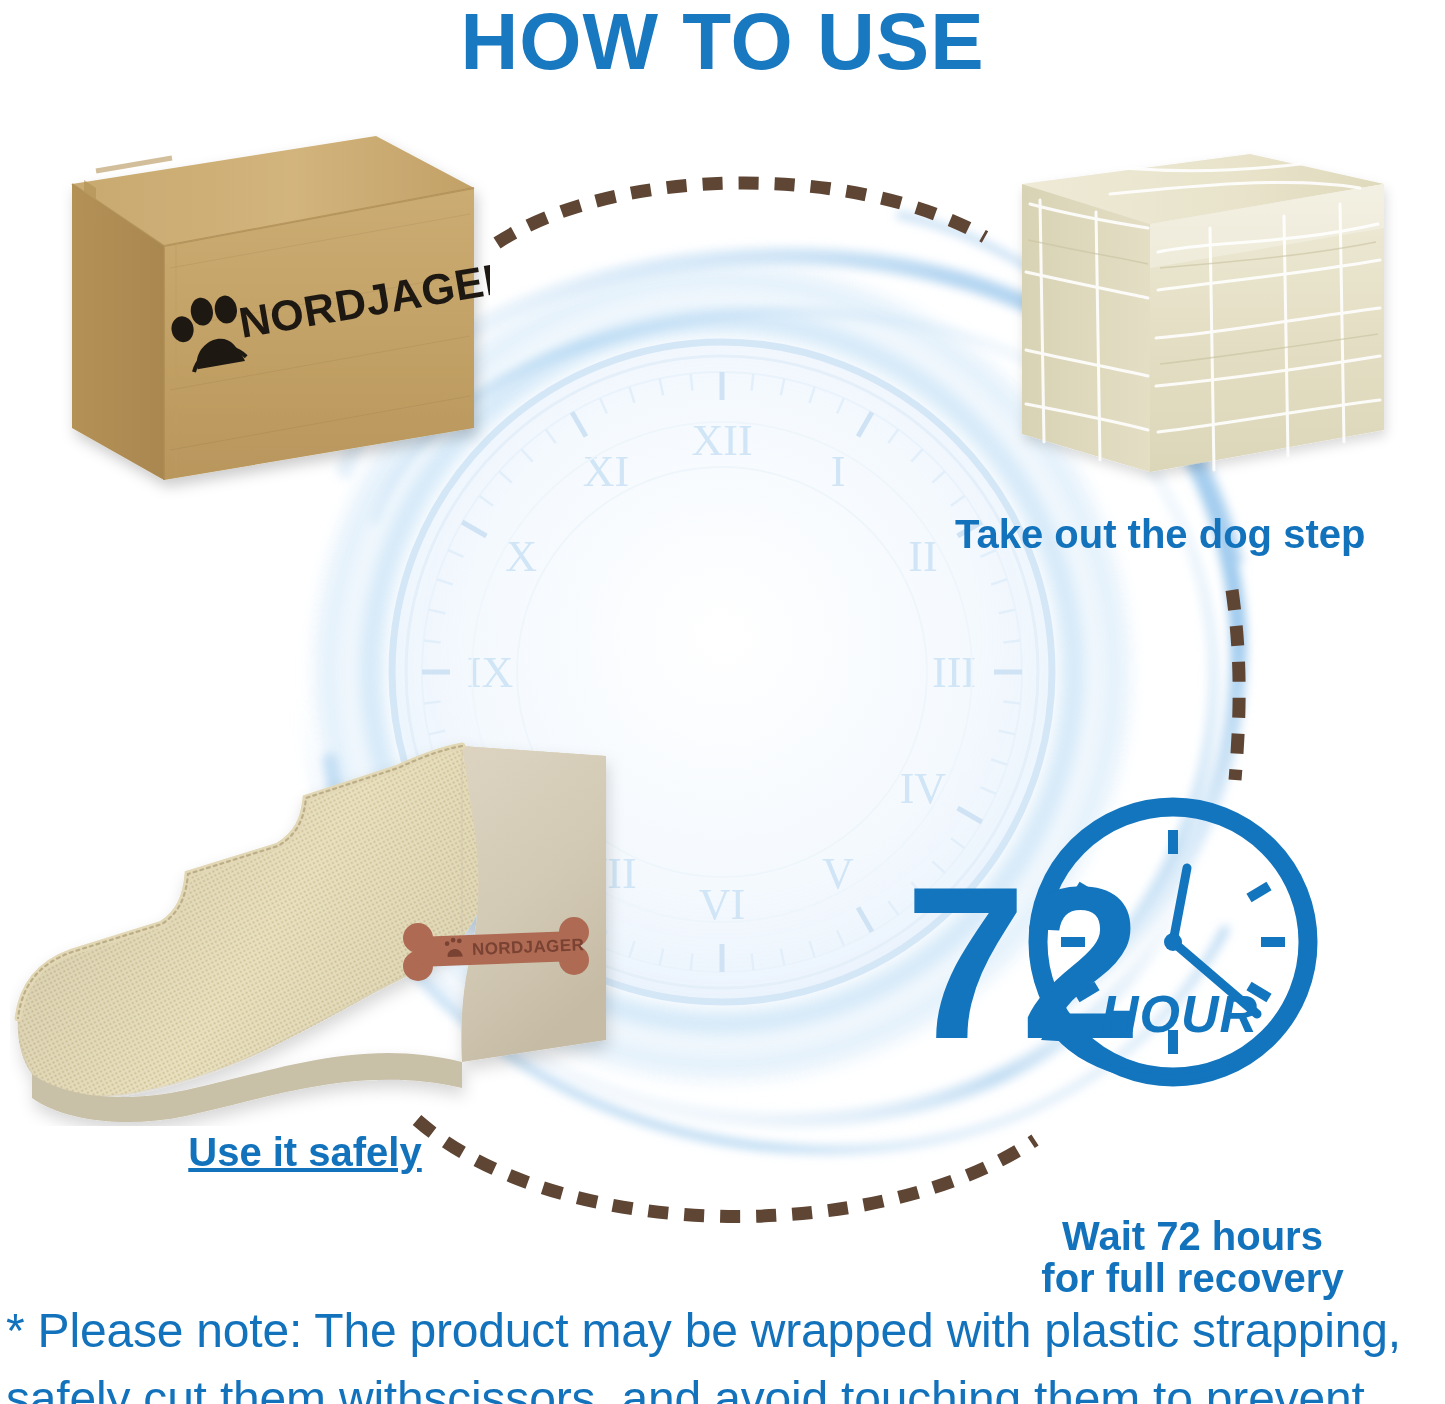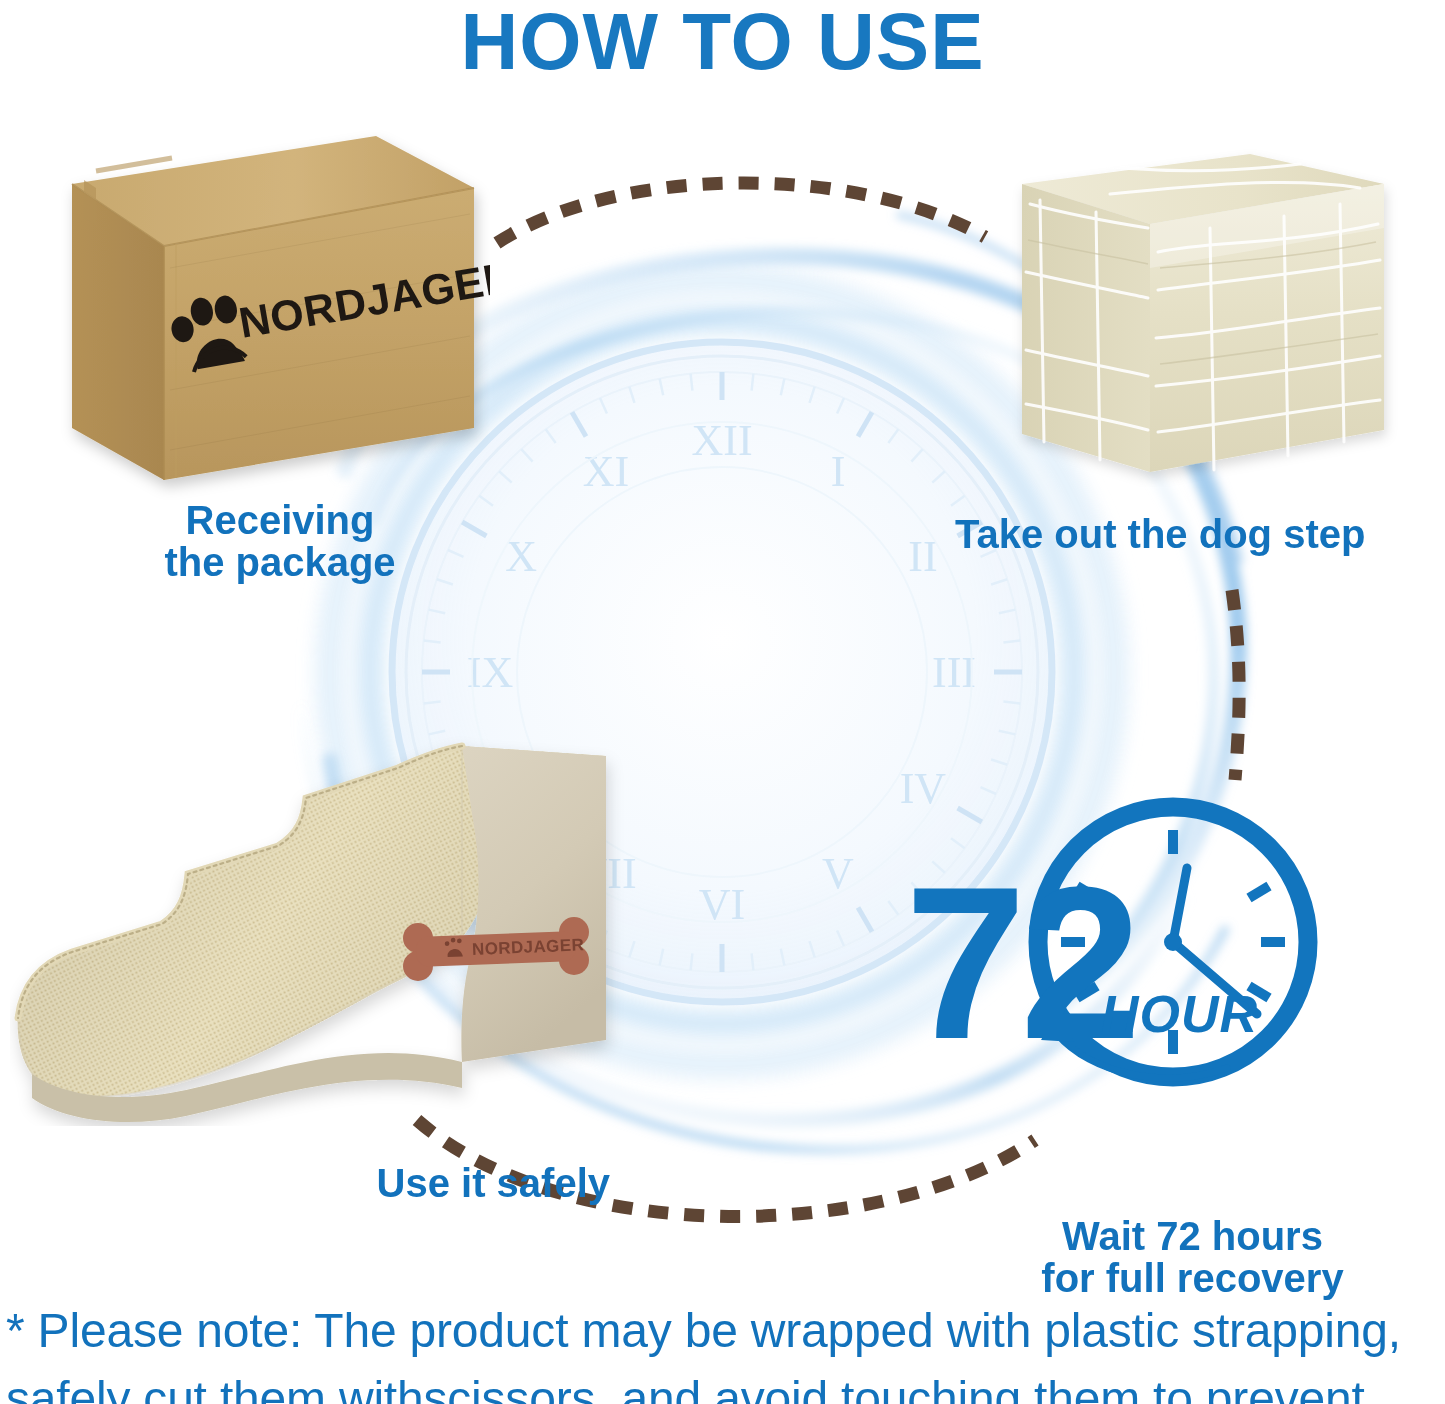--- a/index.html
+++ b/index.html
@@ -26,21 +26,21 @@
 
   
   .caption{
     position:absolute;z-index:7;color:#1272BC;
     font-weight:bold;font-size:40px;line-height:1.04;
     font-family:"Liberation Sans", sans-serif;
     white-space:pre-line;
   }
   #cap-receive{left:0;top:500px;width:560px;text-align:center;}
   #cap-takeout{left:955px;top:514px;width:490px;text-align:left;}
-  #cap-safely{left:0px;top:1163px;width:610px;text-align:right;}
+  #cap-safely{left:0px;top:1132px;width:610px;text-align:center;text-decoration:underline;}
   #cap-wait{left:940px;top:1216px;width:505px;text-align:center;}
 
   
   #footnote{
     position:absolute;left:6px;top:1297px;width:1432px;z-index:7;
     color:#1272BC;font-size:48px;line-height:1.42;
     font-family:"Liberation Sans", sans-serif;
     letter-spacing:-0.2px;
   }
 </style>
@@ -439,22 +439,20 @@
     <g>
       <path d="M 152 252 C 186 292 260 308 322 286" fill="none" stroke="#1275BE" stroke-width="7" stroke-linecap="round"></path>
       <polygon points="150,232 170,260 136,258" fill="#1275BE"></polygon>
     </g>
 
     <text x="0" y="256" fill="#1275BE" font-family="Liberation Sans, sans-serif" font-size="218" font-weight="bold" letter-spacing="-6">72</text>
 
     <text x="196" y="250" fill="#1275BE" font-family="Liberation Sans, sans-serif" font-size="52" font-weight="bold" font-style="italic" letter-spacing="1">HOUR</text>
   </svg>
 
-  <div class="caption" id="cap-receive">Receiving
-the package</div>
   <div class="caption" id="cap-takeout">Take out the dog step</div>
   <div class="caption" id="cap-safely">Use it safely</div>
   <div class="caption" id="cap-wait">Wait 72 hours
 for full recovery</div>
 
   <div id="footnote">* Please note: The product may be wrapped with plastic strapping, safely cut them withscissors, and avoid touching them to prevent injury.</div>
 
 </div>
 
 </body></html>

